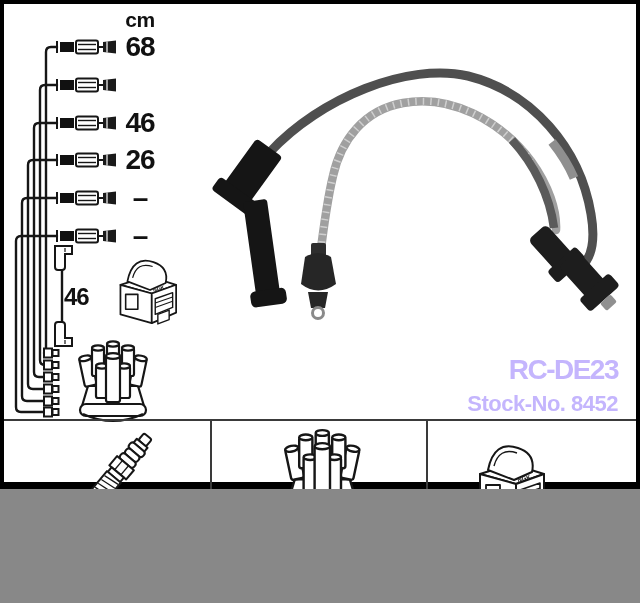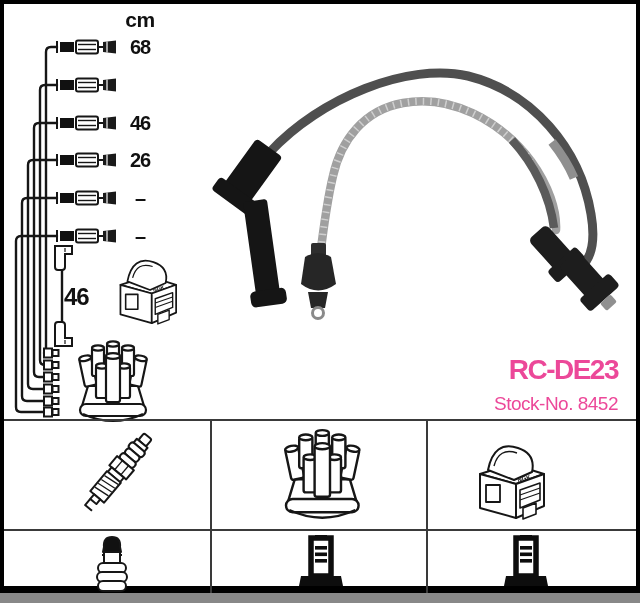--- a/index.html
+++ b/index.html
@@ -1,36 +1,36 @@
 <!DOCTYPE html>
 <html><head>
 <meta charset="utf-8">
 <style>
   html,body{margin:0;padding:0;background:#888;}
   #frame{
-    position:relative;width:640px;height:593px;background:#000;
+    position:relative;width:640px;height:489px;background:#000;
     overflow:hidden;font-family:"Liberation Sans", sans-serif;
   }
   #paper{position:absolute;left:4px;top:4px;right:4px;bottom:7px;background:#fff;}
   .abs{position:absolute;}
   .len-label{
     position:absolute;left:110px;width:60px;text-align:center;
-    font-weight:bold;font-size:20px;color:#111;letter-spacing:-1px;line-height:26px;
+    font-weight:bold;font-size:28px;color:#111;letter-spacing:-1px;line-height:26px;
   }
   #unit-label{
     position:absolute;left:110px;top:8px;width:60px;text-align:center;
     font-weight:bold;font-size:21px;color:#111;letter-spacing:-0.5px;
   }
   #coil-length{
     position:absolute;left:64px;top:283px;width:40px;
     font-weight:bold;font-size:24px;color:#111;letter-spacing:-1px;
   }
-  #product-block{position:absolute;right:22px;top:355px;text-align:right;color:#ec4899;margin-left:22px;}
+  #product-block{position:absolute;right:22px;top:355px;text-align:right;color:#c4b5fd;margin-left:22px;}
   #product-code{font-weight:bold;font-size:28px;letter-spacing:-1.5px;line-height:30px;}
-  #stock-number{font-weight:normal;font-size:19px;letter-spacing:-0.5px;line-height:24px;margin-top:7px;}
+  #stock-number{font-weight:bold;font-size:22px;letter-spacing:-0.5px;line-height:24px;margin-top:7px;}
   .gridline{position:absolute;background:#3a3a3a;}
   svg{display:block;}
 </style>
 </head>
 <body>
 
 <div id="frame">
   <div id="paper"></div>
 
   <svg width="0" height="0" class="abs" aria-hidden="true">

